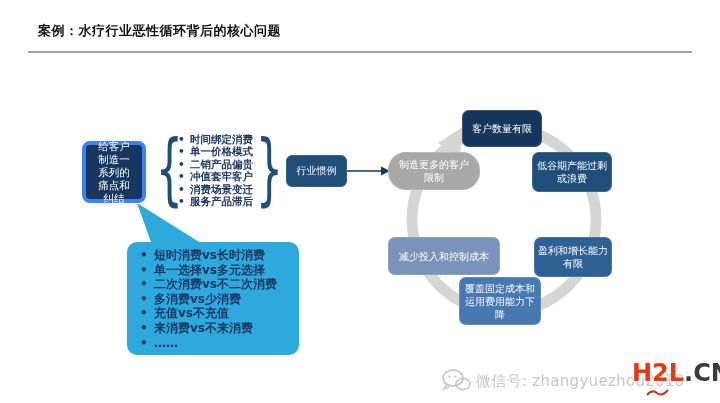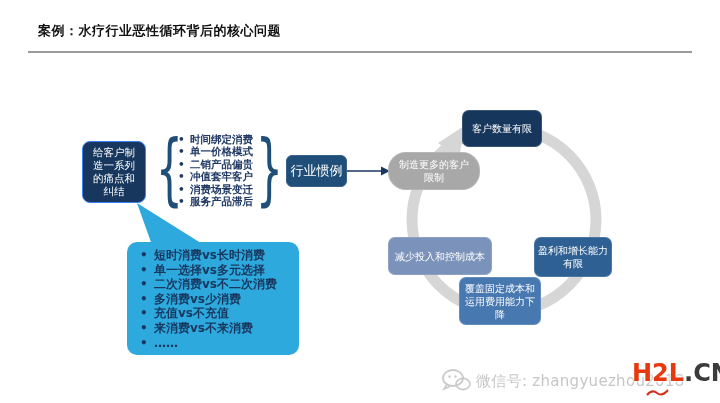--- a/index.html
+++ b/index.html
@@ -7,42 +7,42 @@
   .slide { position:relative; width:720px; height:403px; background:#ffffff; overflow:hidden; }
 
   
   .title { position:absolute; left:38px; top:22px; font-size:13px; font-weight:bold; color:#111; letter-spacing:.5px; white-space:nowrap; }
   .title-rule { position:absolute; left:28px; top:51px; width:664px; height:2px; background:#9c9c9c; }
 
   
   .wires { position:absolute; left:0; top:0; width:720px; height:403px; z-index:1; pointer-events:none; }
 
   
-  .pain-box { position:absolute; left:82px; top:141px; width:64px; height:62px; background:#17375E; border:1px solid #3b82f6; border-radius:8px; color:#fff; font-size:10.5px; line-height:13px; display:flex; align-items:center; justify-content:center; text-align:center; padding:2px 8px; z-index:2; }
+  .pain-box { position:absolute; left:82px; top:141px; width:64px; height:62px; background:#17375E; border:4px solid #3b82f6; border-radius:8px; color:#fff; font-size:10.5px; line-height:13px; display:flex; align-items:center; justify-content:center; text-align:center; padding:2px 8px; z-index:2; }
 
   
   .brace { position:absolute; top:121px; height:100px; width:26px; font-size:78px; line-height:96px; color:#1F4E79; transform:scaleX(.55); text-align:center; z-index:2; font-weight:400; }
   .brace-left  { left:150px; }
   .brace-right { left:250px; }
 
   
   .pain-list { position:absolute; left:177px; top:133px; width:86px; list-style:none; z-index:2;font-weight:bold; }
   .pain-list li { position:relative; padding-left:13px; font-size:10.5px; line-height:12.4px; color:#1F3864; white-space:nowrap; }
   .pain-list li::before { content:"•"; position:absolute; left:1px; top:0; color:#1F3864; }
 
   
-  .industry-box { position:absolute; left:286px; top:155px; width:61px; height:32px; background:#1F4E79; border:1px solid #38618c; border-radius:6px; color:#fff; font-size:13px; display:flex; align-items:center; justify-content:center; z-index:2; }
+  .industry-box { position:absolute; left:286px; top:155px; width:61px; height:32px; background:#1F4E79; border:1px solid #38618c; border-radius:6px; color:#fff; font-size:10px; display:flex; align-items:center; justify-content:center; z-index:2; }
 
   
   .cycle-node { position:absolute; border-radius:7px; color:#fff; font-size:10px; line-height:13px; display:flex; align-items:center; justify-content:center; text-align:center; z-index:2; box-shadow:0 0 0 1px rgba(255,255,255,.15) inset; }
   .n0 { left:462px; top:110px; width:80px; height:37px; padding:0 4px; }
   .n1 { left:532px; top:152px; width:80px; height:40px; padding:0 4px; }
   .n2 { left:534px; top:237px; width:78px; height:40px; padding:0 3px; }
   .n3 { left:459px; top:277px; width:82px; height:48px; padding:0 4px; }
-  .n4 { left:388px; top:237px; width:104px; height:38px; padding:16px 6px; }
+  .n4 { left:388px; top:237px; width:112px; height:38px; padding:16px 6px; }
   .n5 { left:388px; top:152px; width:92px; height:38px; padding:0 9px; }
 
   
   .bubble { position:absolute; left:127px; top:242px; width:172px; height:113px; background:#2EA9DE; border-radius:10px; z-index:2; padding:6px 4px 4px 10px; }
   .bubble ul { list-style:none; }
   .bubble li { position:relative; padding-left:17px; font-size:12px; font-weight:bold; line-height:14.6px; color:#17375E; white-space:nowrap; }
   .bubble li::before { content:"•"; position:absolute; left:3px; top:0; color:#17375E; }
 
   
   .wechat-row { position:absolute; left:441px; top:368px; display:flex; align-items:center; z-index:2; }
@@ -84,20 +84,21 @@
     <li>冲值套牢客户</li>
     <li>消费场景变迁</li>
     <li>服务产品滞后</li>
   </ul>
 
   <div class="brace brace-right">}</div>
 
   <div class="industry-box">行业惯例</div>
 
   <div class="cycle-node n0" style="background-color: rgb(22, 54, 92);">客户数量有限</div>
+  <div class="cycle-node n1" style="background-color: rgb(30, 78, 121);">低谷期产能过剩或浪费</div>
   <div class="cycle-node n2" style="background-color: rgb(46, 96, 147);">盈利和增长能力有限</div>
   <div class="cycle-node n3" style="background-color: rgb(72, 120, 176);">覆盖固定成本和运用费用能力下降</div>
   <div class="cycle-node n4" style="background-color: rgb(123, 147, 186);">减少投入和控制成本</div>
   <div class="cycle-node n5" style="background-color: rgb(168, 168, 168); border-radius: 18px;">制造更多的客户限制</div>
 
   <div class="bubble">
     <ul>
       <li>短时消费vs长时消费</li>
       <li>单一选择vs多元选择</li>
       <li>二次消费vs不二次消费</li>

